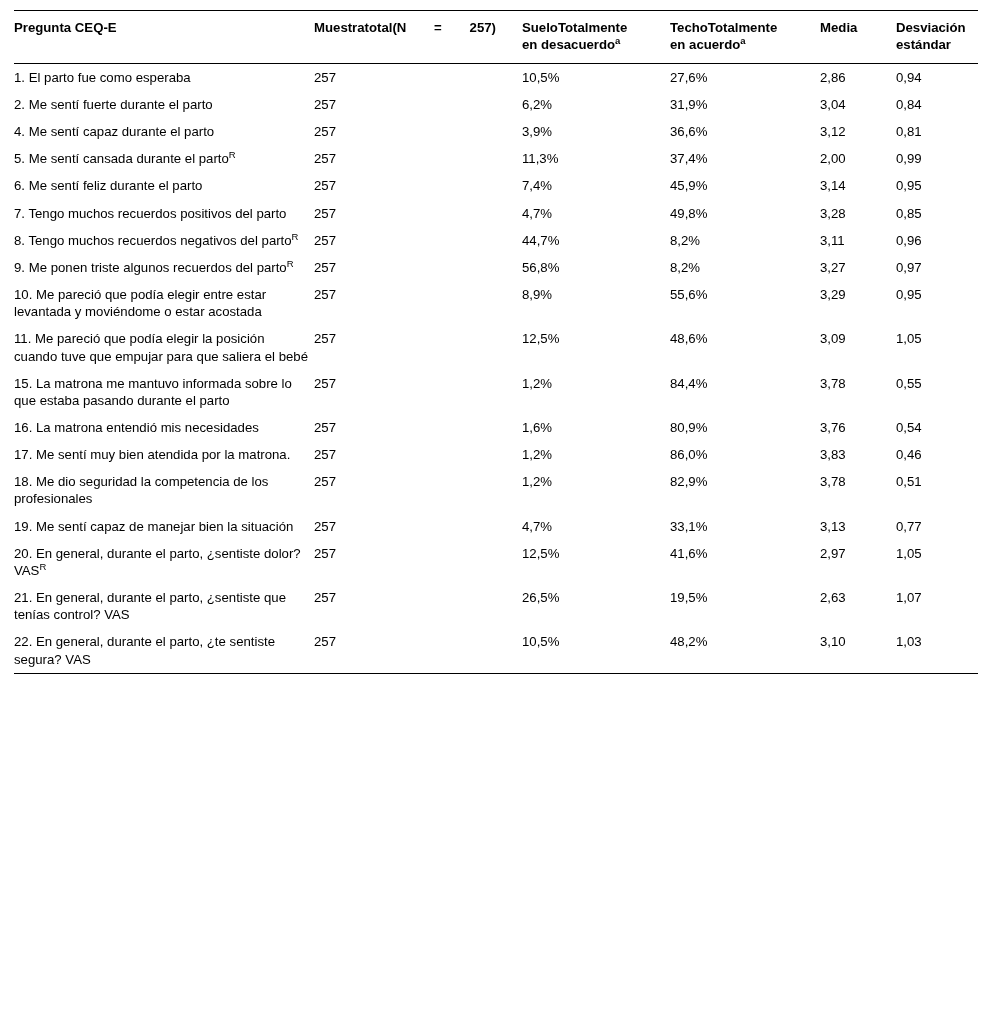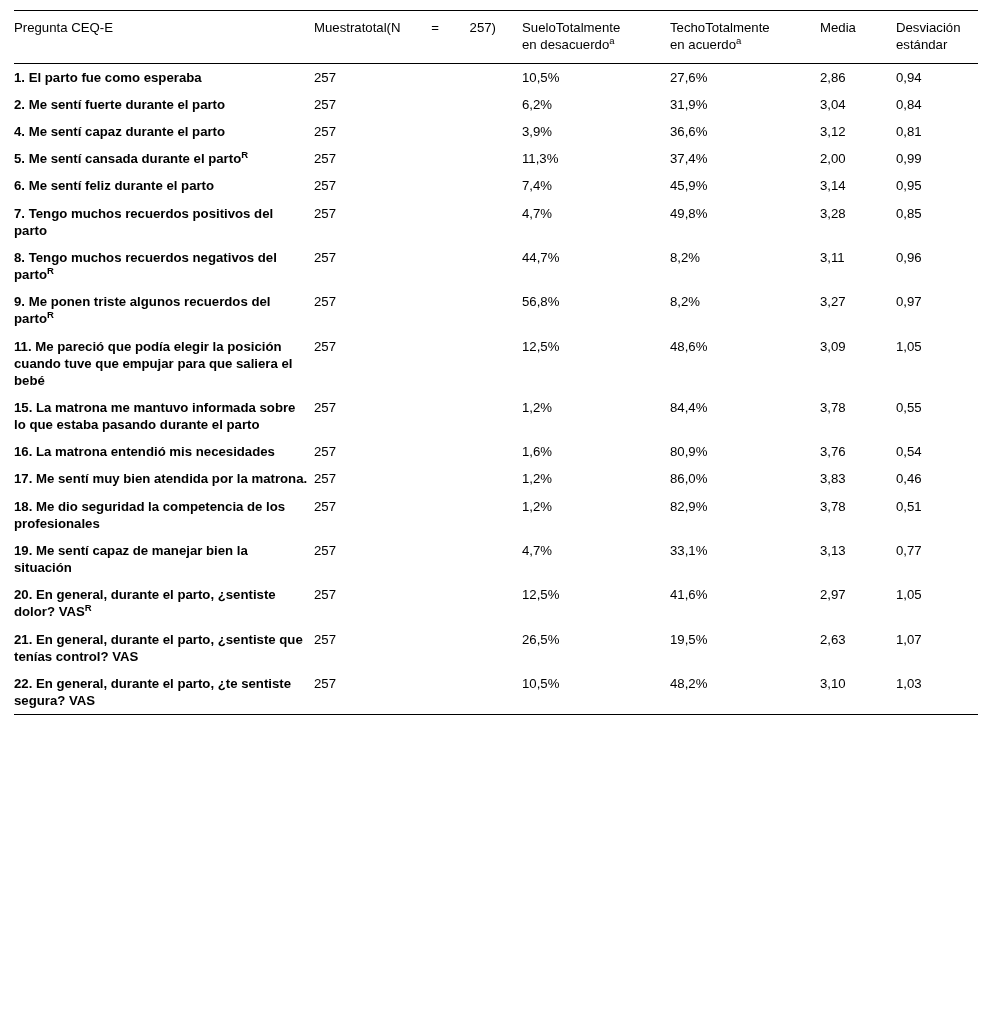--- a/index.html
+++ b/index.html
@@ -18,21 +18,21 @@
     box-sizing: border-box;
     padding: 10px 14px 0 14px;
   }
   table.ceq {
     border-collapse: collapse;
     width: 964px;
     table-layout: fixed;
     font-size: 13.2px;
   }
   table.ceq thead th {
-    font-weight: normal;
+    font-weight: bold;
     text-align: left;
     vertical-align: top;
     padding: 9px 6px 9px 0;
     line-height: 1.28;
     margin-left: 12px;
   }
   thead tr.head-row {
     border-top: 1.6px solid #000;
     border-bottom: 1.1px solid #000;
   }
@@ -41,21 +41,21 @@
   }
   tbody {
     border-bottom: 1.6px solid #000;
   }
   table.ceq tbody td {
     vertical-align: top;
     text-align: left;
     padding: 5px 6px 5px 0;
     line-height: 1.30;
   }
-  td.q, th.q { padding-left: 8px; font-weight: bold; }
+  td.q, th.q { padding-left: 8px; }
   .col-q      { width: 300px; }
   .col-n      { width: 208px; }
   .col-floor  { width: 148px; }
   .col-ceil   { width: 150px; }
   .col-mean   { width: 76px; }
   .col-sd     { width: 82px; }
   sup {
     font-size: 9.5px;
     vertical-align: super;
     line-height: 0;
@@ -169,20 +169,28 @@
         </tr>
         <tr>
           <td class="q"><span>9. Me ponen triste algunos recuerdos del parto</span><sup>R</sup></td>
           <td>257</td>
           <td>56,8%</td>
           <td>8,2%</td>
           <td>3,27</td>
           <td>0,97</td>
         </tr>
         <tr>
+          <td class="q"><span>10. Me pareció que podía elegir entre estar levantada y moviéndome o estar acostada</span></td>
+          <td>257</td>
+          <td>8,9%</td>
+          <td>55,6%</td>
+          <td>3,29</td>
+          <td>0,95</td>
+        </tr>
+        <tr>
           <td class="q"><span>11. Me pareció que podía elegir la posición cuando tuve que empujar para que saliera el bebé</span></td>
           <td>257</td>
           <td>12,5%</td>
           <td>48,6%</td>
           <td>3,09</td>
           <td>1,05</td>
         </tr>
         <tr>
           <td class="q"><span>15. La matrona me mantuvo informada sobre lo que estaba pasando durante el parto</span></td>
           <td>257</td>

